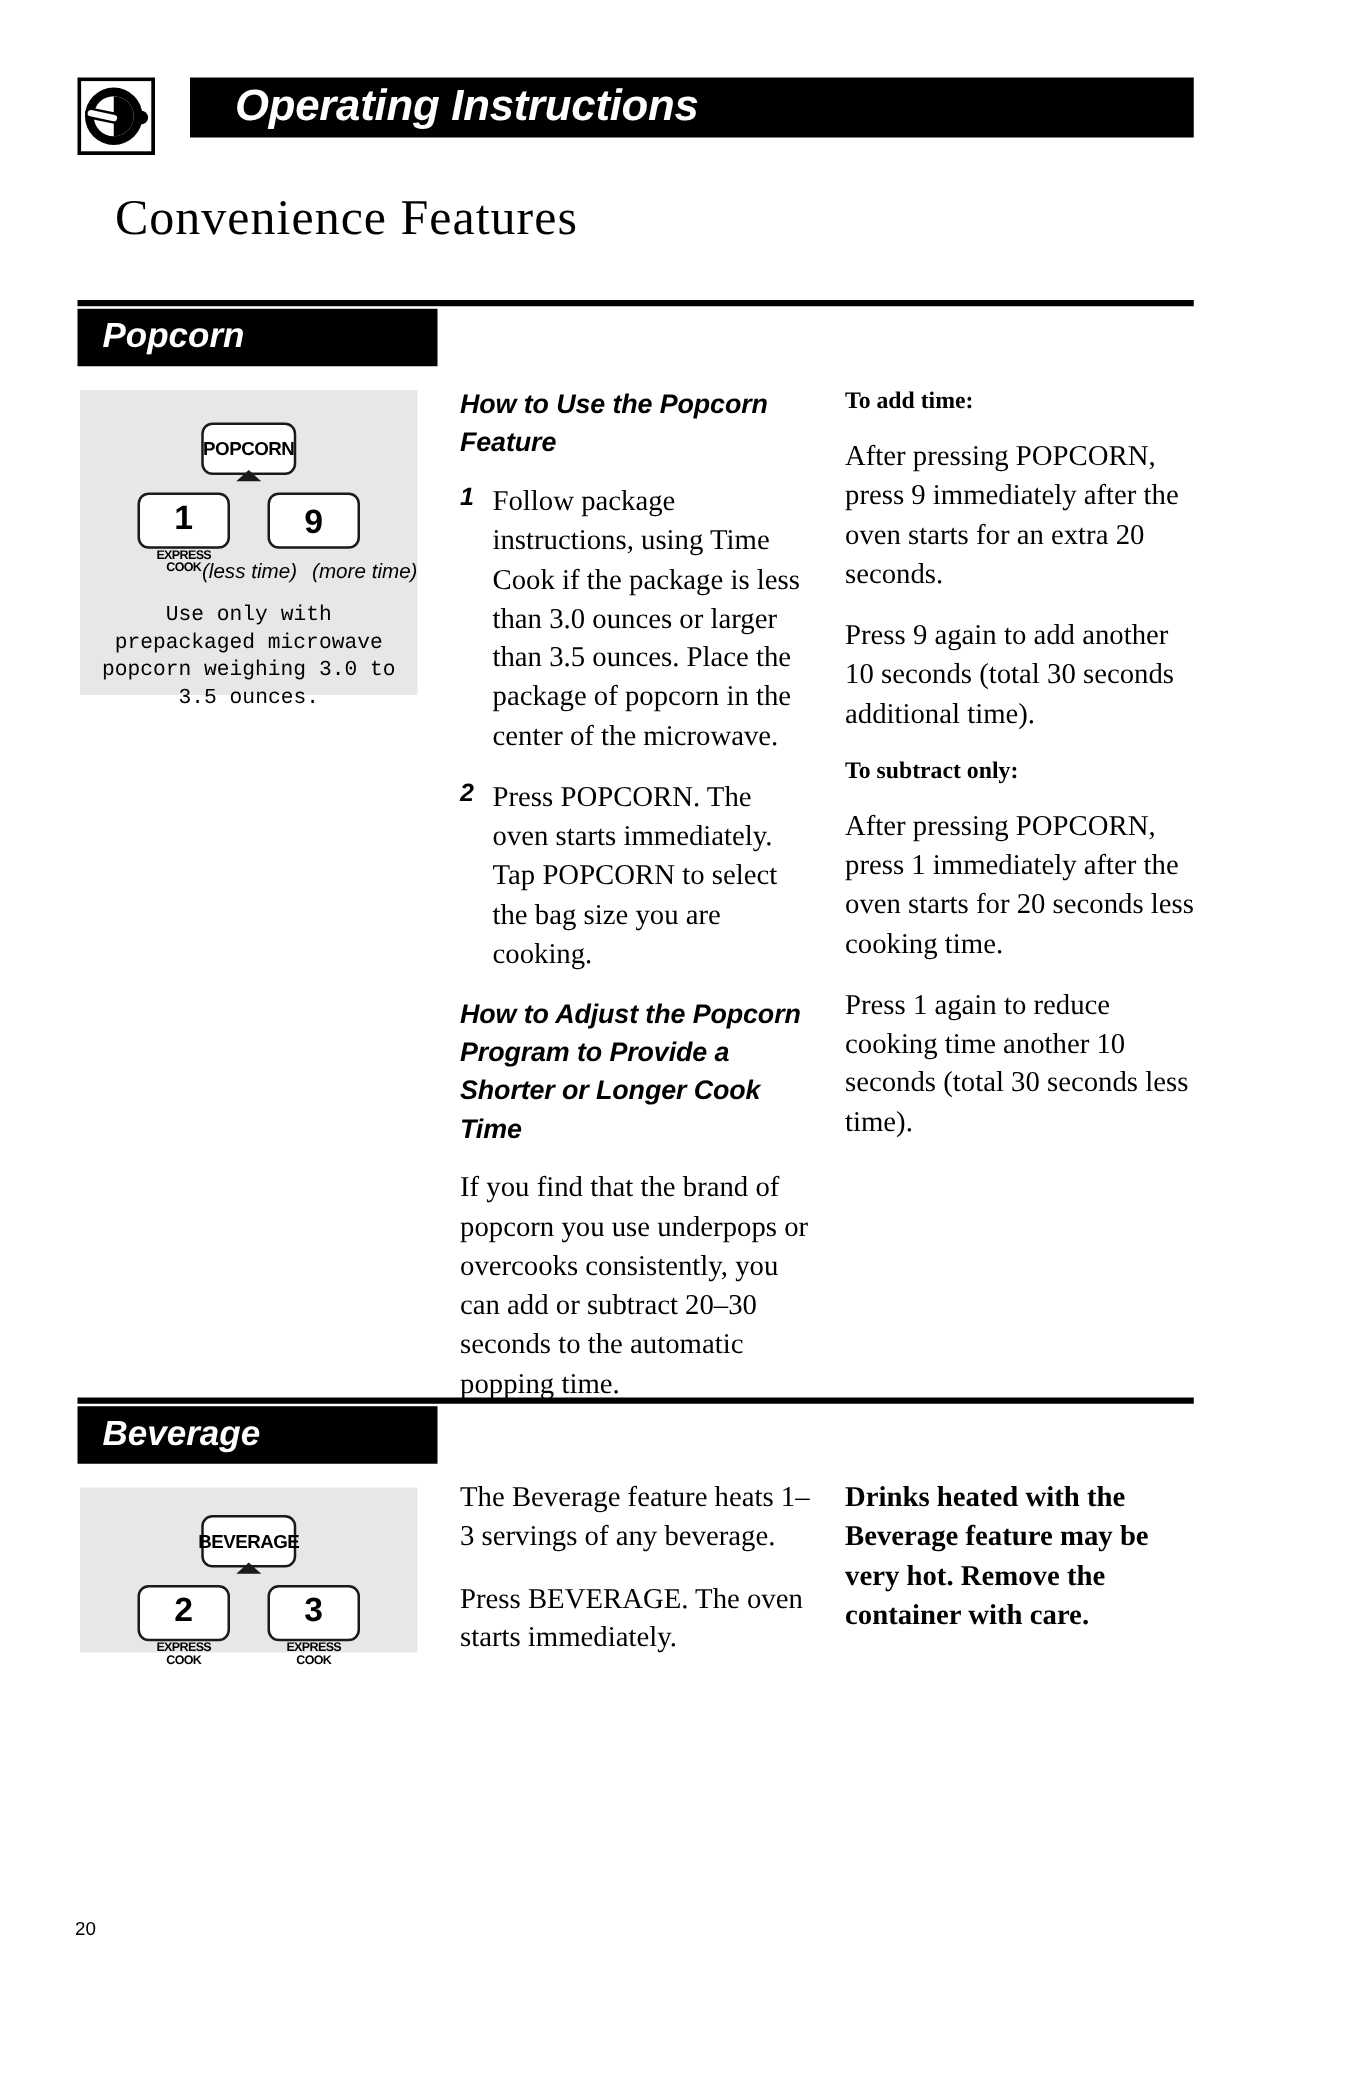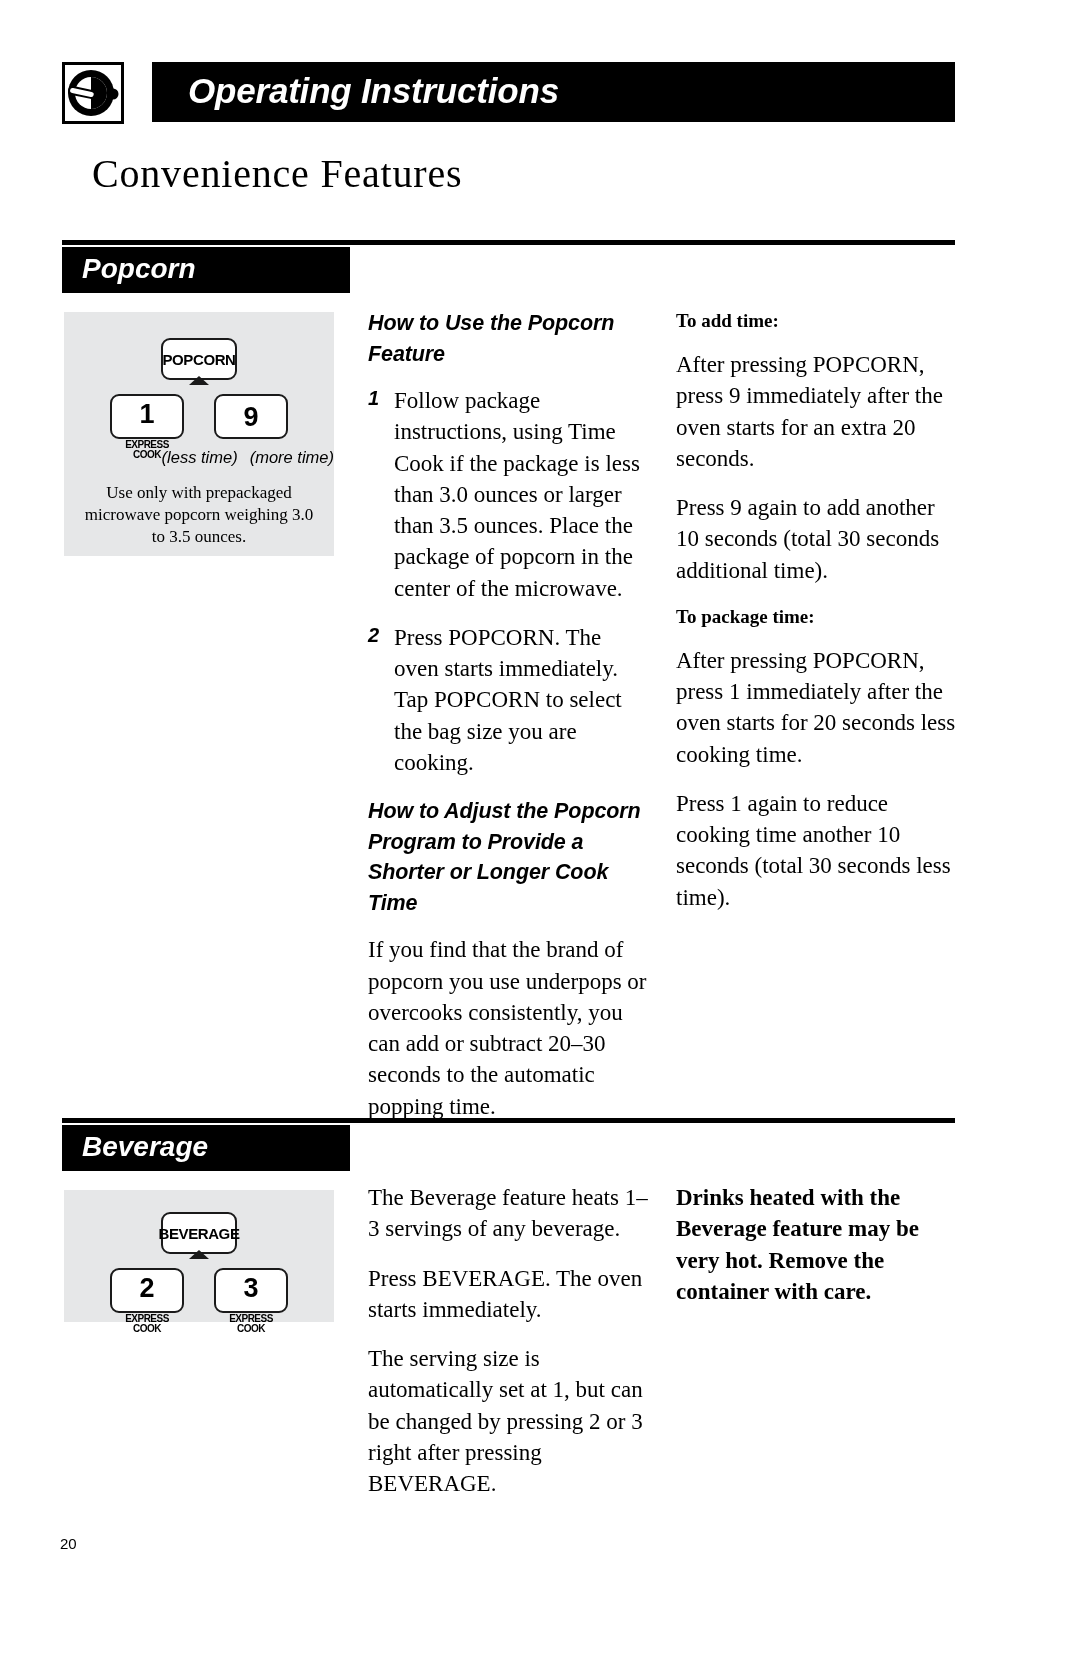--- a/index.html
+++ b/index.html
@@ -38,21 +38,21 @@
     border: 3px solid #000;
     box-sizing: border-box;
     background: #fff;
   }
   .header-icon svg { display: block; }
   .header-bar {
     position: absolute;
     left: 90px;
     top: 0;
     right: 0;
-    height: 60px;
+    height: 48px;
     background: #000000;
   }
   .header-bar-text {
     position: absolute;
     left: 36px;
     top: 50%;
     transform: translateY(-52%);
     color: #ffffff;
     font-family: "Liberation Sans", sans-serif;
     font-style: italic;
@@ -149,21 +149,21 @@
     border-right: 10px solid transparent;
     border-bottom: 9px solid #1a1a1a;
   }
   .keypad-caption {
     font-family: "Liberation Sans", sans-serif;
     font-size: 16.5px;
     color: #000000;
     line-height: 1.28;
   }
   .keypad-note {
-    font-family: Liberation Serif, serif;
+    font-family: Liberation Mono, monospace;
     font-size: 17px;
     color: #000000;
     line-height: 1.3;
   }
 
   
   .col { position: absolute; }
   .sub-head {
     font-family: "Liberation Sans", sans-serif;
     font-style: italic;
@@ -284,21 +284,21 @@
     <div class="sub-head" style="margin-top:4px;">How to Adjust the Popcorn Program to Provide a Shorter or Longer Cook Time</div>
 
     <p class="body">If you find that the brand of popcorn you use underpops or overcooks consistently, you can add or subtract 20–30 seconds to the automatic popping time.</p>
   </div>
 
   <div class="col" style="left:676px; top:308px; width:282px;">
     <div class="bold-head">To add time:</div>
     <p class="body">After pressing POPCORN, press 9 immediately after the oven starts for an extra 20 seconds.</p>
     <p class="body">Press 9 again to add another 10 seconds (total 30 seconds additional time).</p>
 
-    <div class="bold-head">To package time:</div>
+    <div class="bold-head">To subtract only:</div>
     <p class="body">After pressing POPCORN, press 1 immediately after the oven starts for 20 seconds less cooking time.</p>
     <p class="body">Press 1 again to reduce cooking time another 10 seconds (total 30 seconds less time).</p>
   </div>
 
   <div class="rule" style="left:62px; top:1118px; width:893px;"></div>
 
   <div class="sec-label" style="left:62px; top:1125px;">
     <span>Beverage</span>
   </div>
 
@@ -317,21 +317,20 @@
       <div class="key" style="width:74px; height:45px; padding-top:5px;">
         <span class="key-num">3</span>
         <span class="key-sub">EXPRESS COOK</span>
       </div>
     </div>
   </div>
 
   <div class="col" style="left:368px; top:1182px; width:282px;">
     <p class="body">The Beverage feature heats 1–3 servings of any beverage.</p>
     <p class="body">Press BEVERAGE. The oven starts immediately.</p>
-    <p class="body">The serving size is automatically set at 1, but can be changed by pressing 2 or 3 right after pressing BEVERAGE.</p>
   </div>
 
   <div class="col" style="left:676px; top:1182px; width:282px;">
     <p class="body bold">Drinks heated with the Beverage feature may be very hot. Remove the container with care.</p>
   </div>
 
   <div class="page-number">20</div>
 
 </div>
 

